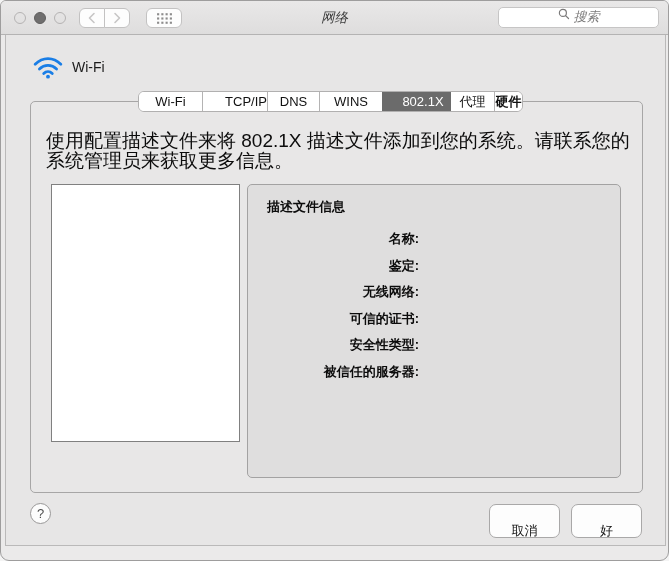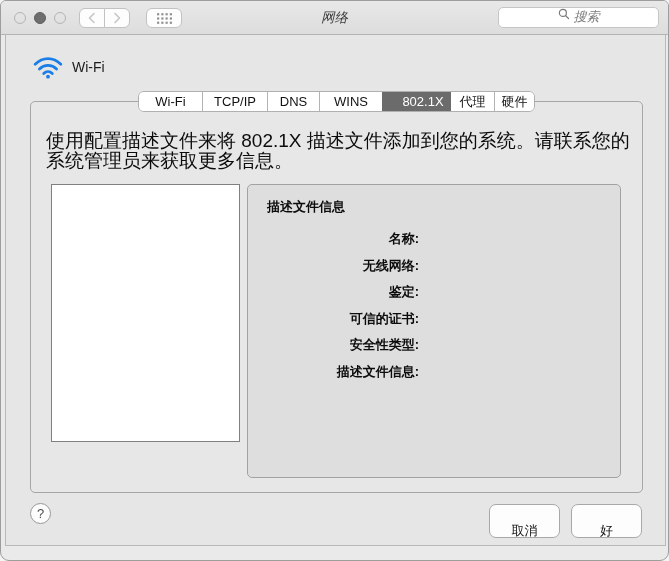--- a/index.html
+++ b/index.html
@@ -70,22 +70,22 @@
     border:1px solid #b1b0b0; border-radius:6px; overflow:hidden;
     background:#fff; z-index:3;
   }
   .tab {
     height:19px; line-height:19px; text-align:center; font-size:13px; color:#111;
     background:#fff; border-left:1px solid #b4b3b3;
   }
   .tab:first-child { border-left:none; }
   .tab.selected { background:#6b6b6b; color:#fff; border-left-color:#6b6b6b;padding-left:13px; }
   .tab.after-selected { border-left-color:#6b6b6b; }
-  .tab.t0{width:63px;} .tab.t1{width:65px;} .tab.t2{width:52px;} .tab.t3{width:63px;}
-  .tab.t4{width:68px;} .tab.t5{width:44px;} .tab.t6{width:40px;}
+  .tab.t0{width:63px;} .tab.t1{width:65px;text-align:right;} .tab.t2{width:52px;} .tab.t3{width:63px;}
+  .tab.t4{width:68px;} .tab.t5{width:44px;} .tab.t6{width:28px;font-weight:bold;}
 
   .description {
     position:absolute; left:15px; top:29px; width:586px;
     font-size:19px; line-height:19.5px; color:#0c0c0c;
   }
 
   .list-box {
     position:absolute; left:45px; top:149px; width:189px; height:258px;
     background:#ffffff; border:1px solid #808080;
   }
@@ -197,25 +197,25 @@
       <div class="tab t5 after-selected">代理</div>
       <div class="tab t6">硬件</div>
     </div>
 
     <div class="list-box"></div>
 
     <div class="info-panel">
       <div class="info-title">描述文件信息</div>
       <div class="fields">
         <div class="field-row">名称:</div>
+        <div class="field-row">鉴定:</div>
         <div class="field-row">无线网络:</div>
-        <div class="field-row">鉴定:</div>
         <div class="field-row">可信的证书:</div>
         <div class="field-row">安全性类型:</div>
-        <div class="field-row">描述文件信息:</div>
+        <div class="field-row">被信任的服务器:</div>
       </div>
     </div>
 
     <button class="help-btn">?</button>
     <button class="push-btn cancel-btn">取消</button>
     <button class="push-btn ok-btn">好</button>
 
   </div>
 </div>
 

